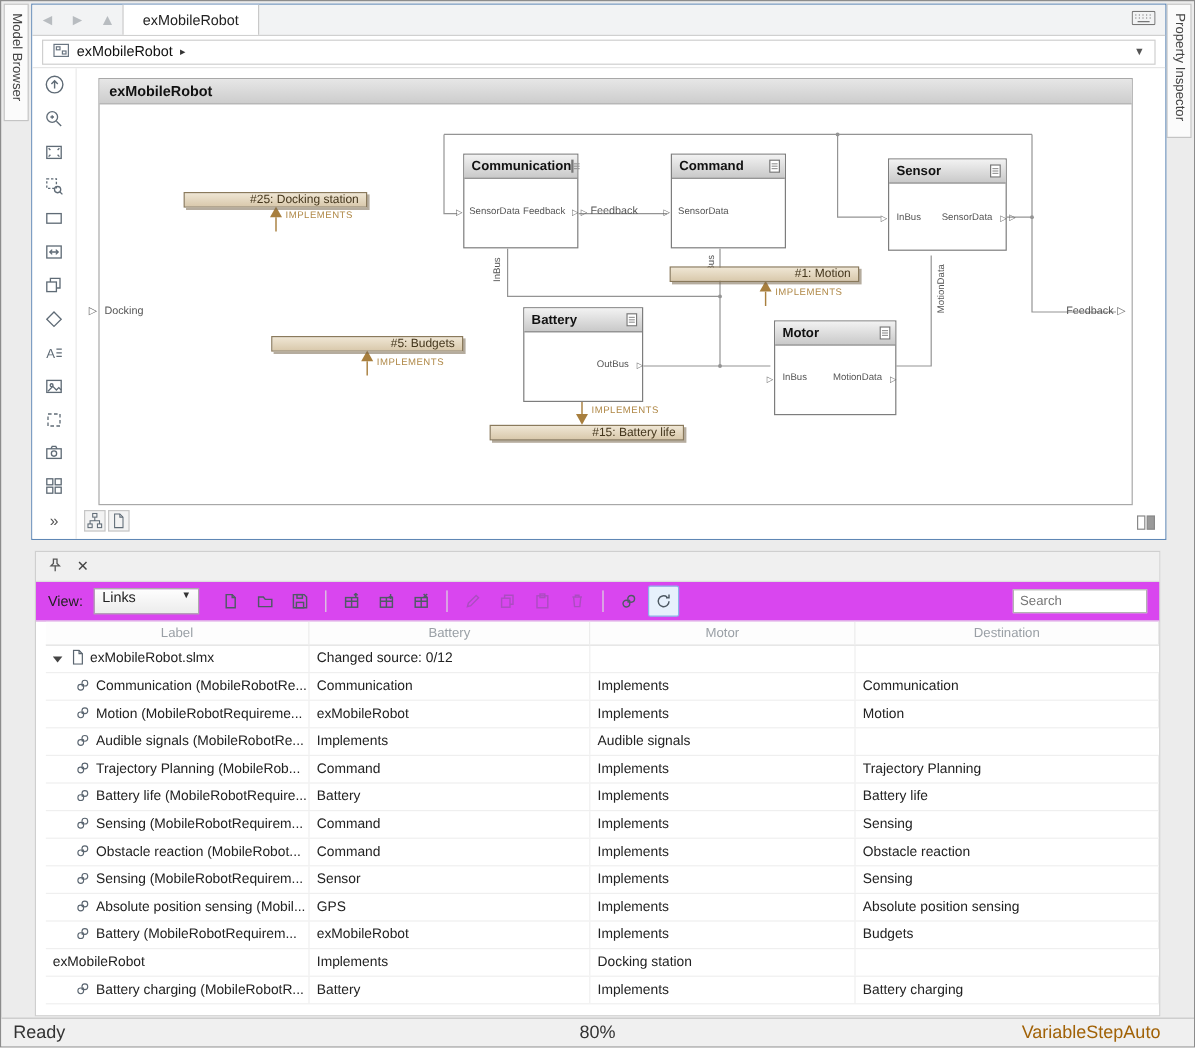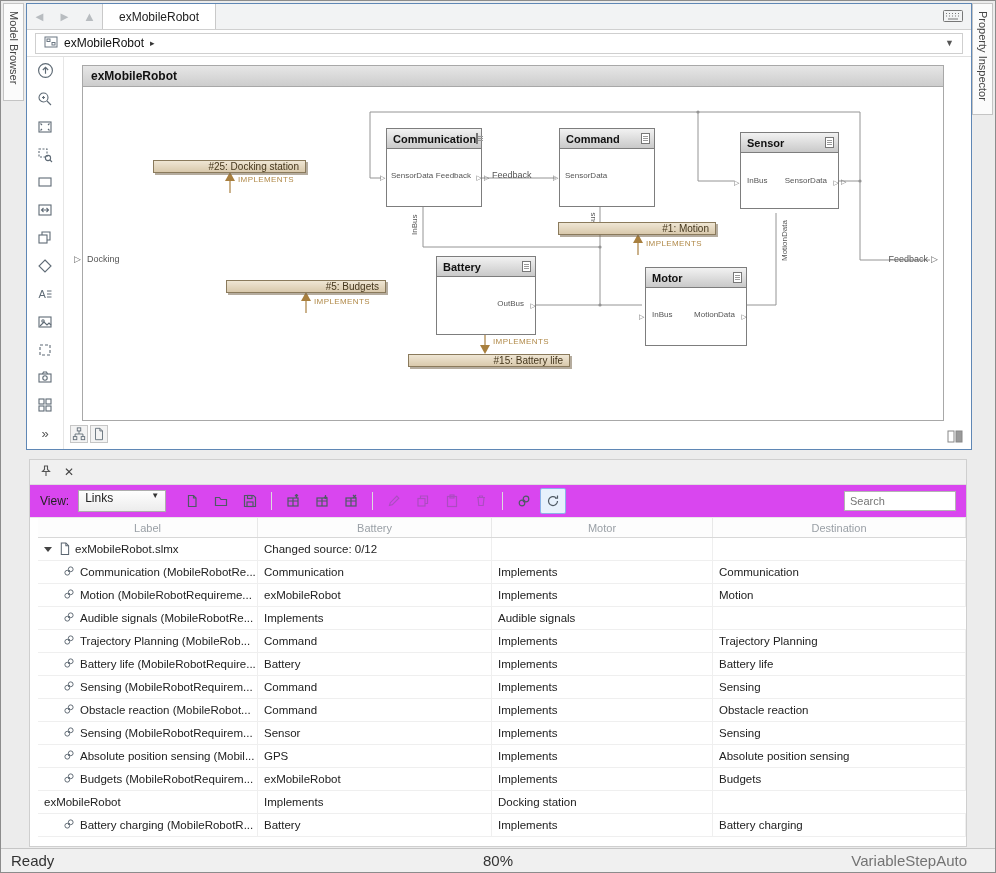--- a/index.html
+++ b/index.html
@@ -101,21 +101,21 @@
         white-space:nowrap; overflow:hidden; }
   .td.first { gap:5px; padding-left:4px; }
   .indent { width:16px; flex:0 0 auto; }
   .chev { width:0; height:0; border-left:4px solid transparent; border-right:4px solid transparent;
           border-top:5px solid #444; margin:0 2px; flex:0 0 auto; }
   .rowicon svg { stroke:#5a6570; fill:none; stroke-width:1.1; }
 
   .statusbar { position:absolute; left:0; right:0; bottom:0; height:24px; background:#f0f0f0; border-top:1px solid #c6c6c6;
                display:flex; align-items:center; font-size:15px; color:#333; padding:0 10px; }
   .sb-zoom { position:absolute; left:50%; transform:translateX(-50%); }
-  .sb-solver { margin-left:auto; color:#737373; padding-right:18px; }
+  .sb-solver { margin-left:auto; color:#a16207; padding-right:18px; }
 </style>
 </head>
 <body>
 
 <div class="app">
 
   <div class="side-tab" id="left-tab">Model Browser</div>
   <div class="side-tab" id="right-tab">Property Inspector</div>
 
   <div class="editor">
@@ -607,21 +607,21 @@
         <div class="td">Absolute position sensing</div>
       </div>
       <div class="trow">
         <div class="td first">
             <span class="indent"></span>
             <span class="rowicon"><svg width="12" height="12" viewBox="0 0 14 14">
                 <circle cx="5" cy="9" r="2.8"></circle>
                 <circle cx="9" cy="5" r="2.8"></circle>
                 <path d="M6 8l2-2"></path>
               </svg></span>
-            <span>Budgets (MobileRobotRequirem...</span>
+            <span>Battery (MobileRobotRequirem...</span>
           </div>
         <div class="td">exMobileRobot</div>
         <div class="td">Implements</div>
         <div class="td">Budgets</div>
       </div>
       <div class="trow">
         <div class="td">exMobileRobot</div>
         <div class="td">Implements</div>
         <div class="td">Docking station</div>
       </div>

